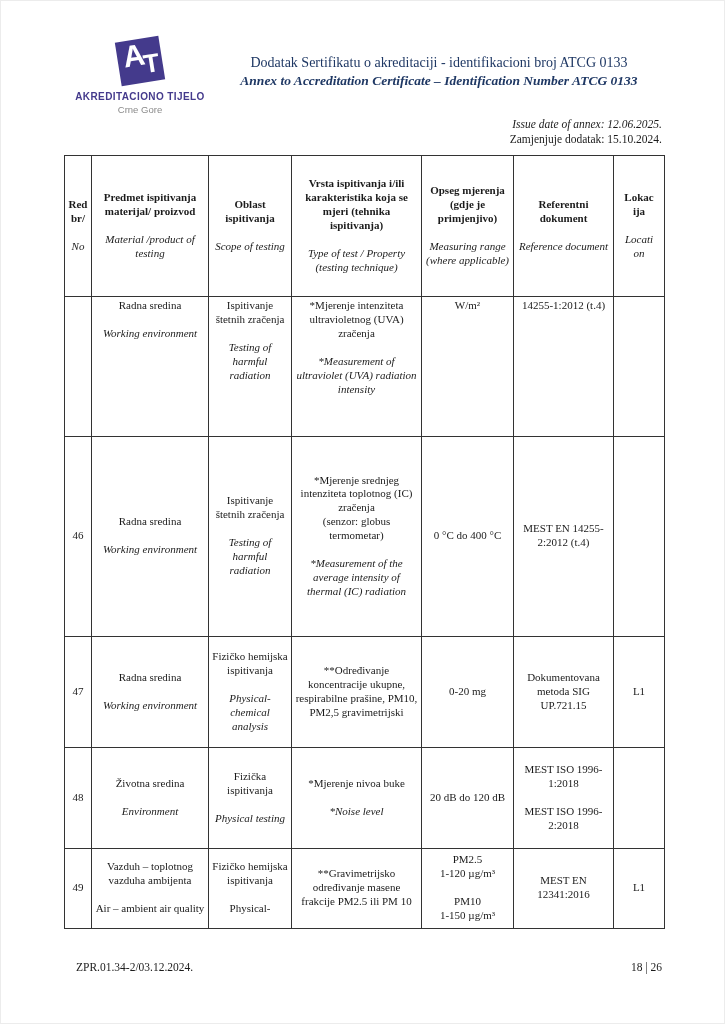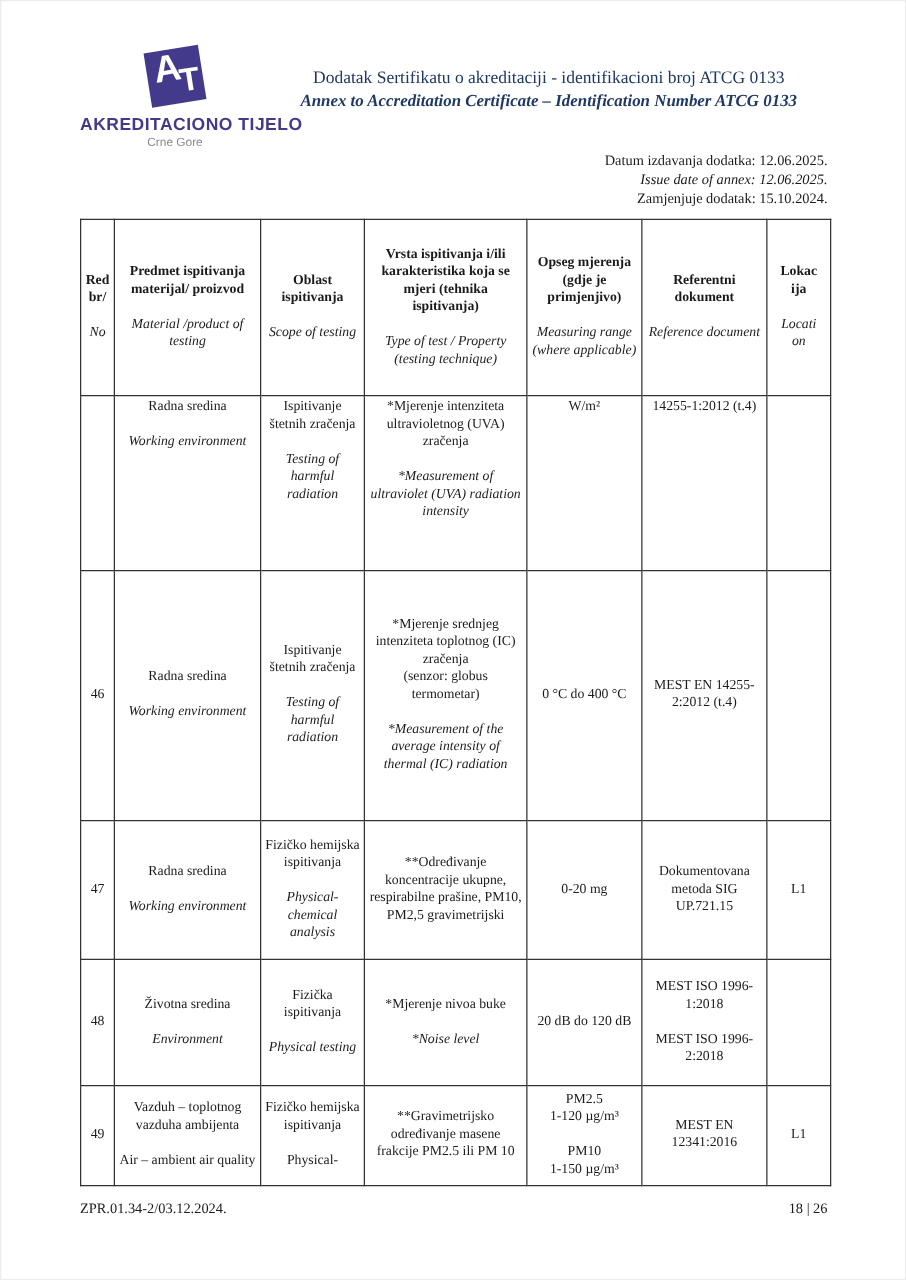--- a/index.html
+++ b/index.html
@@ -22,21 +22,21 @@
     background:var(--logo-purple,#443a8c);
     transform:rotate(-9deg);
   }
   .logo-a,.logo-t{
     position:absolute;color:#ffffff;font-family:"Liberation Sans",sans-serif;
     font-weight:bold;line-height:1;
   }
   .logo-a{font-size:30px;left:6px;top:1px;}
   .logo-t{font-size:26px;right:3px;top:13px;}
   .logo-org{
-    font-family:"Liberation Sans",sans-serif;font-weight:bold;font-size:14px;
+    font-family:"Liberation Sans",sans-serif;font-weight:bold;font-size:10px;
     letter-spacing:.4px;color:var(--logo-purple,#443a8c);white-space:nowrap;
   }
   .logo-country{
     font-family:"Liberation Sans",sans-serif;font-size:9.5px;color:#8a8a8a;margin-top:2px;
   }
   .title-block{flex:1;text-align:center;padding-top:17px;}
   .doc-title{
     margin:0;font-size:14px;font-weight:normal;color:var(--navy,#1f3864);line-height:1.25;
   }
   .doc-subtitle{
@@ -63,21 +63,21 @@
   #tbody tr:nth-child(1) td{vertical-align:top;}
   #tbody tr:nth-child(2){height:200px;}
   #tbody tr:nth-child(3){height:111px;}
   #tbody tr:nth-child(4){height:101px;}
   #tbody tr:nth-child(5){height:80px;}
   .ln{min-height:14px;}
   .ln.it{font-style:italic;}
   .ln.bd{font-weight:bold;}
   
   .doc-footer{
-    position:absolute;left:63px;right:62px;top:960px;
+    position:absolute;left:75px;right:62px;top:960px;
     display:flex;justify-content:space-between;
     font-size:11.5px;
   }
 </style>
 </head>
 <body>
 
 <div class="page">
 
   <header class="doc-header">
@@ -89,21 +89,20 @@
       <div class="logo-org">AKREDITACIONO TIJELO</div>
       <div class="logo-country">Crne Gore</div>
     </div>
     <div class="title-block">
       <h1 class="doc-title">Dodatak Sertifikatu o akreditaciji - identifikacioni broj ATCG 0133</h1>
       <h2 class="doc-subtitle">Annex to Accreditation Certificate – Identification Number ATCG 0133</h2>
     </div>
   </header>
 
   <div class="dates">
-    <div class="date-line">Datum izdavanja dodatka: 12.06.2025.</div>
     <div class="date-line it">Issue date of annex: 12.06.2025.</div>
     <div class="date-line">Zamjenjuje dodatak: 15.10.2024.</div>
   </div>
 
   <table class="scope">
     <colgroup>
       <col style="width:27px">
         <col style="width:117px">
         <col style="width:83px">
       <col style="width:130px">

